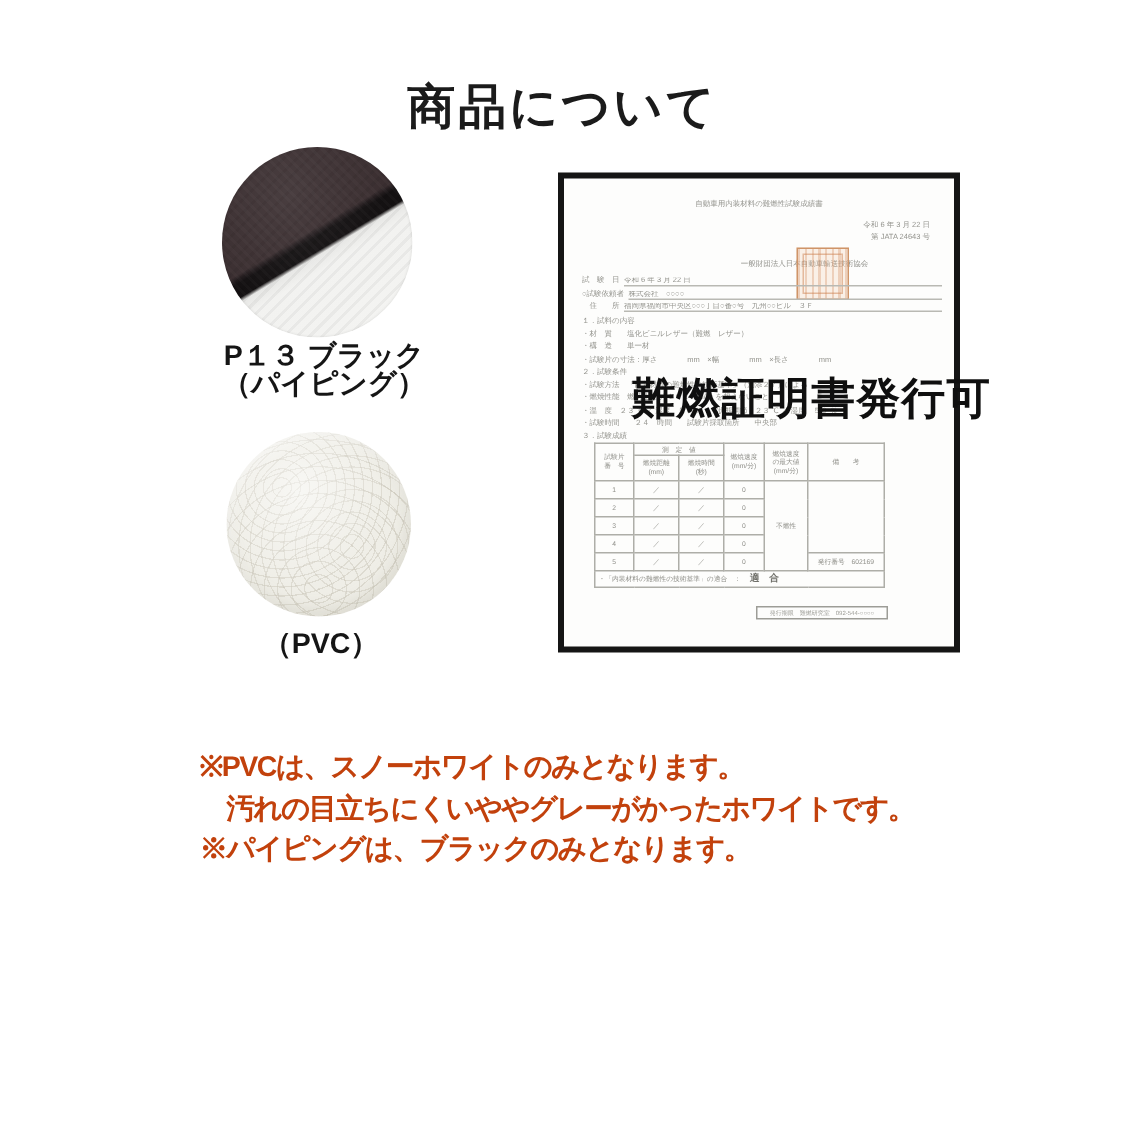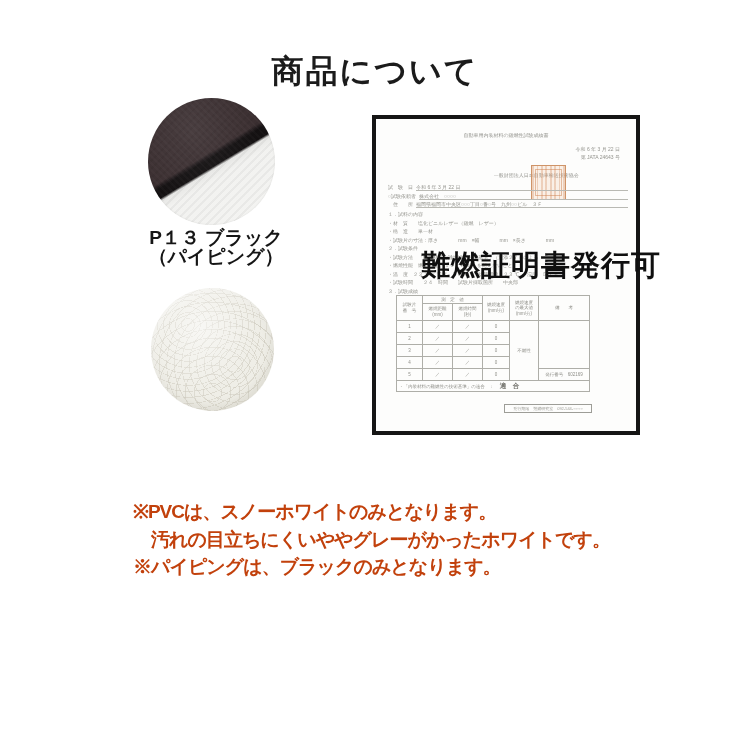--- a/index.html
+++ b/index.html
@@ -86,20 +86,21 @@
   <div class="page-title">商品について</div>
 
   <div class="swatch swatch-black"></div>
   <div class="swatch-label swatch-label-black">
     <div>P１３ ブラック</div>
     <div>（パイピング）</div>
   </div>
 
   <div class="swatch swatch-white"></div>
   <div class="swatch-label swatch-label-white">
+    <div>（PVC）</div>
   </div>
 
   <div class="doc">
     <div class="doc-title">自動車用内装材料の難燃性試験成績書</div>
     <div class="doc-date">令和 6 年 3 月 22 日</div>
     <div class="doc-number">第 JATA 24643 号</div>
     <div class="doc-org">一般財団法人日本自動車輸送技術協会</div>
     <div class="doc-stamp"></div>
 
     <div class="doc-fields">

